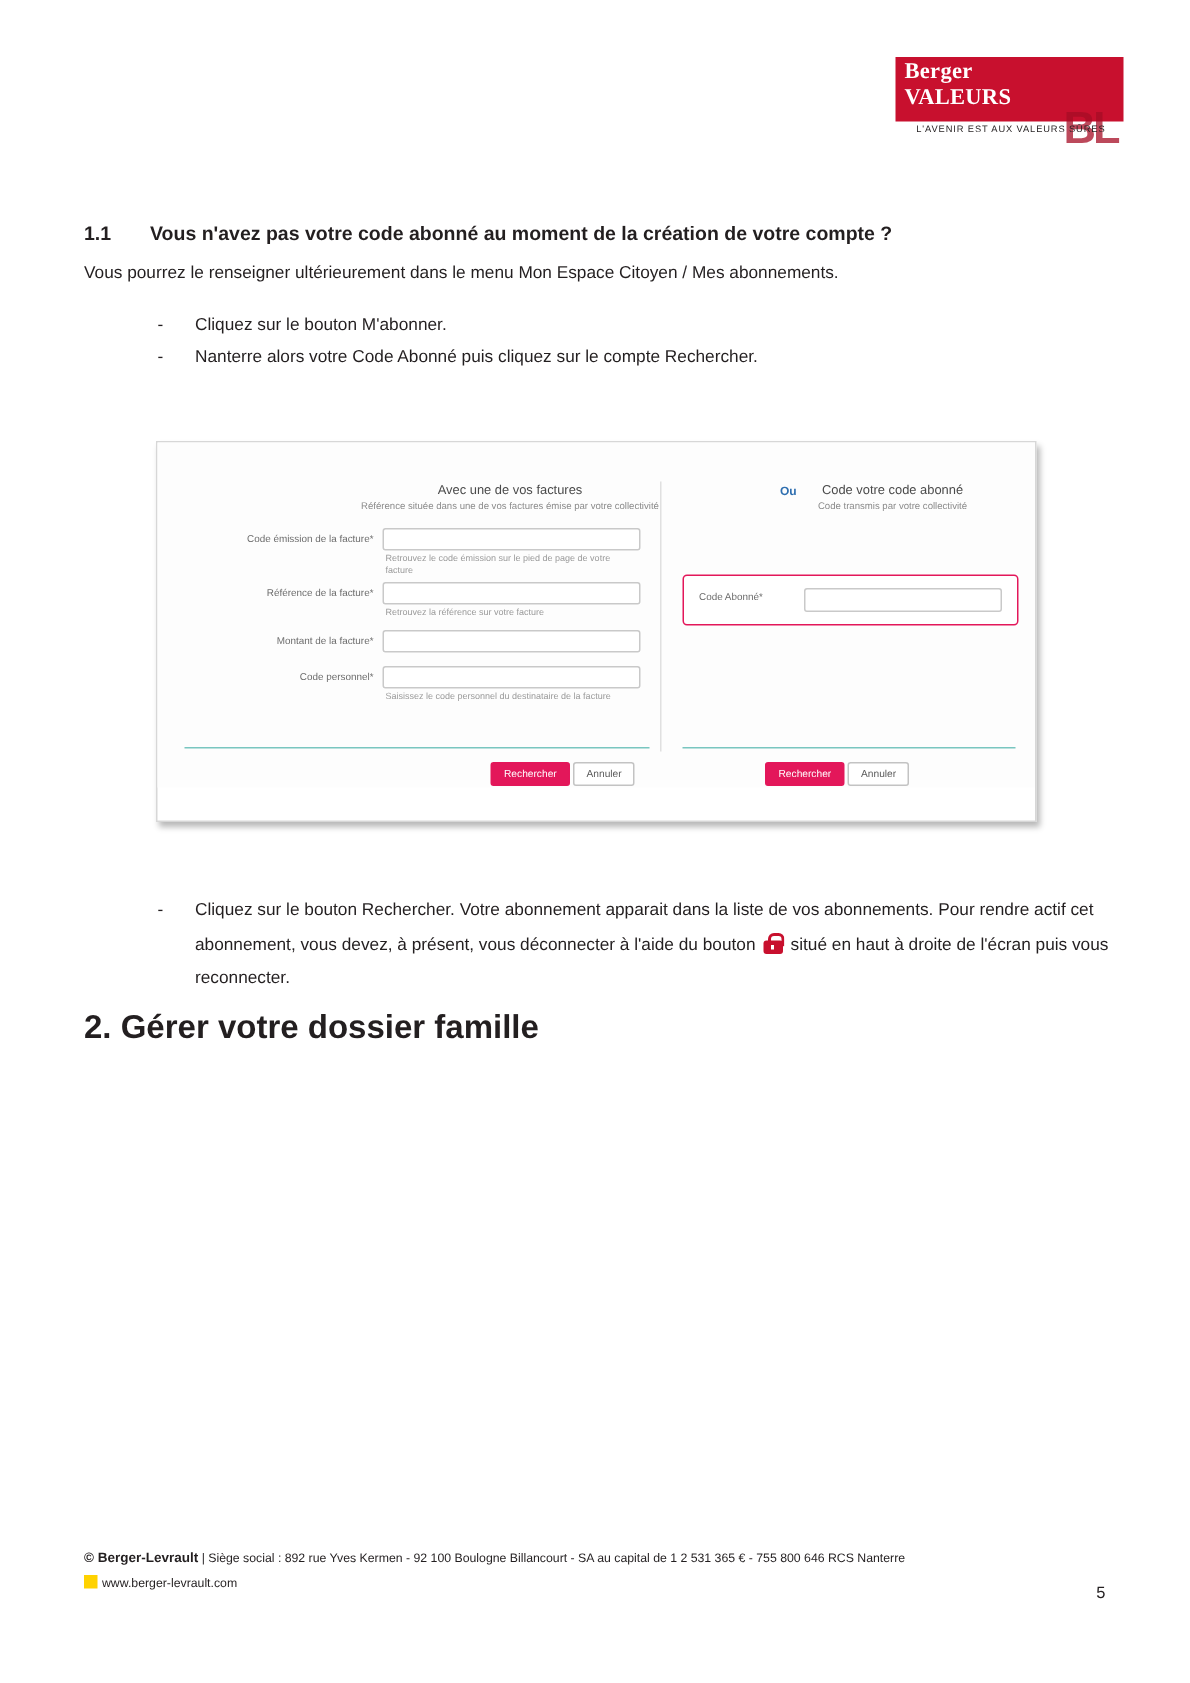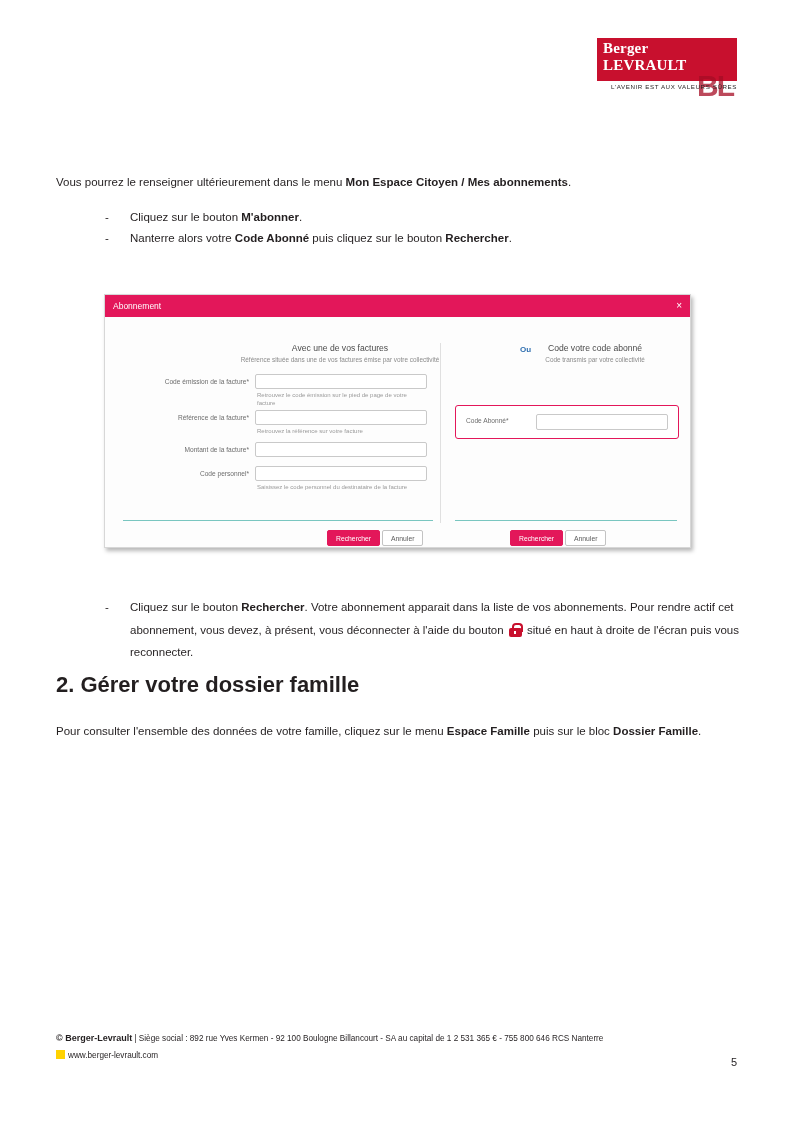--- a/index.html
+++ b/index.html
@@ -26,21 +26,21 @@
   .logo-wrap {
     position: absolute;
     top: 38px;
     right: 56px;
     width: 140px;
     height: 52px;
   }
   .logo-red {
     position: absolute;
     left: 0; top: 0;
-    width: 140px;
+    width: 152px;
     height: 43px;
     background: #c8102e;
   }
   .logo-text {
     position: absolute;
     left: 6px;
     top: 2px;
     color: #ffffff;
     font-family: "Liberation Serif", serif;
     font-weight: bold;
@@ -152,21 +152,21 @@
     position: absolute;
     left: 56px;
     top: 672px;
     font-size: 22px;
     font-weight: bold;
     color: #231f20;
   }
 
   .p2 { left: 56px; top: 723px; width: 690px; }
 
-  b, .b { font-weight: bold; }
+  b, .b { font-weight: normal; }
 
   
   .figure {
     position: absolute;
     left: 104px;
     top: 294px;
     width: 585px;
     height: 252px;
     background: #ffffff;
     border: 1px solid #d7d7d7;
@@ -342,48 +342,47 @@
 </style>
 </head>
 <body>
 
 <div class="page">
 
   <div class="logo-wrap">
     <div class="logo-red">
       <div class="logo-text">
         <span>Berger</span><br>
-        <span>LEVRAULT</span>
+        <span>VALEURS</span>
       </div>
       <div class="logo-bl">BL</div>
     </div>
     <div class="logo-tag">L'AVENIR EST AUX VALEURS SÛRES</div>
   </div>
 
+  <div class="h-num-title">
+    <span class="num">1.1</span><span>Vous n'avez pas votre code abonné au moment de la création de votre compte ?</span>
+  </div>
 
   <div class="para p1">
     <span>Vous pourrez le renseigner ultérieurement dans le menu </span><b>Mon Espace Citoyen / Mes abonnements</b><span>.</span>
   </div>
 
   <div class="bullets">
     <div class="bullet">
       <span class="dash">-</span>
       <span>Cliquez sur le bouton </span><b>M'abonner</b><span>.</span>
     </div>
     <div class="bullet">
       <span class="dash">-</span>
-      <span>Nanterre alors votre </span><b>Code Abonné</b><span> puis cliquez sur le bouton </span><b>Rechercher</b><span>.</span>
+      <span>Nanterre alors votre </span><b>Code Abonné</b><span> puis cliquez sur le compte </span><b>Rechercher</b><span>.</span>
     </div>
   </div>
 
   <div class="figure">
-    <div class="modal-head">
-      <span>Abonnement</span>
-      <span class="close">×</span>
-    </div>
     <div class="modal-body">
 
       <div class="col-title" style="left:120px;top:26px;width:230px;text-align:center;">Avec une de vos factures</div>
       <div class="col-sub" style="left:90px;top:39px;width:290px;">Référence située dans une de vos factures émise par votre collectivité</div>
 
       <div class="ou">Ou</div>
       <div class="vdiv"></div>
 
       <div class="col-title" style="left:400px;top:26px;width:180px;">Code votre code abonné</div>
       <div class="col-sub" style="left:400px;top:39px;width:180px;">Code transmis par votre collectivité</div>
@@ -421,23 +420,20 @@
 
   <div class="bullets2">
     <div class="bullet">
       <span class="dash">-</span>
       <span>Cliquez sur le bouton </span><b>Rechercher</b><span>. Votre abonnement apparait dans la liste de vos abonnements. Pour rendre actif cet abonnement, vous devez, à présent, vous déconnecter à l'aide du bouton </span><span class="lock-icon"><span class="body"></span><span class="shackle"></span><span class="kh"></span></span><span> situé en haut à droite de l'écran puis vous reconnecter.</span>
     </div>
   </div>
 
   <div class="h2">2. Gérer votre dossier famille</div>
 
-  <div class="para p2">
-    <span>Pour consulter l'ensemble des données de votre famille, cliquez sur le menu </span><b>Espace Famille</b><span> puis sur le bloc </span><b>Dossier Famille</b><span>.</span>
-  </div>
 
   <div class="footer">
     <div class="line1">
       <span class="strong">© Berger-Levrault</span><span> |  Siège social : 892 rue Yves Kermen - 92 100 Boulogne Billancourt - SA au capital de 1 2 531 365 € - 755 800 646 RCS Nanterre</span>
     </div>
     <div>
       <span class="web-icon"></span><span>www.berger-levrault.com</span>
     </div>
   </div>
 

